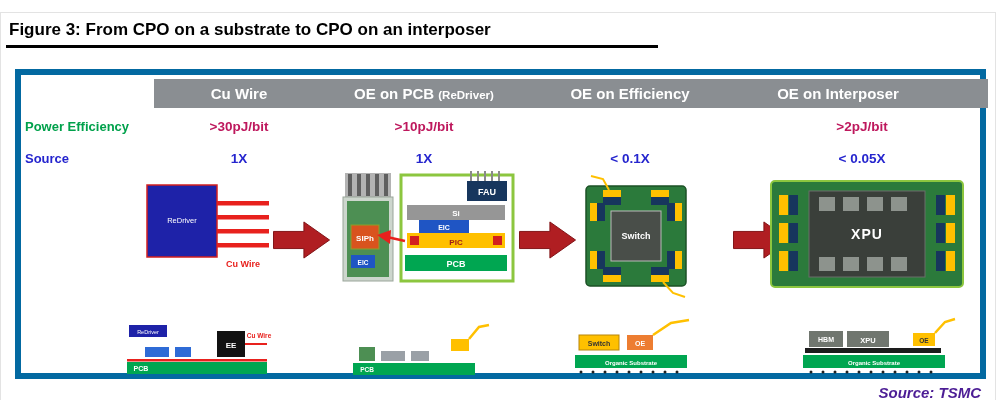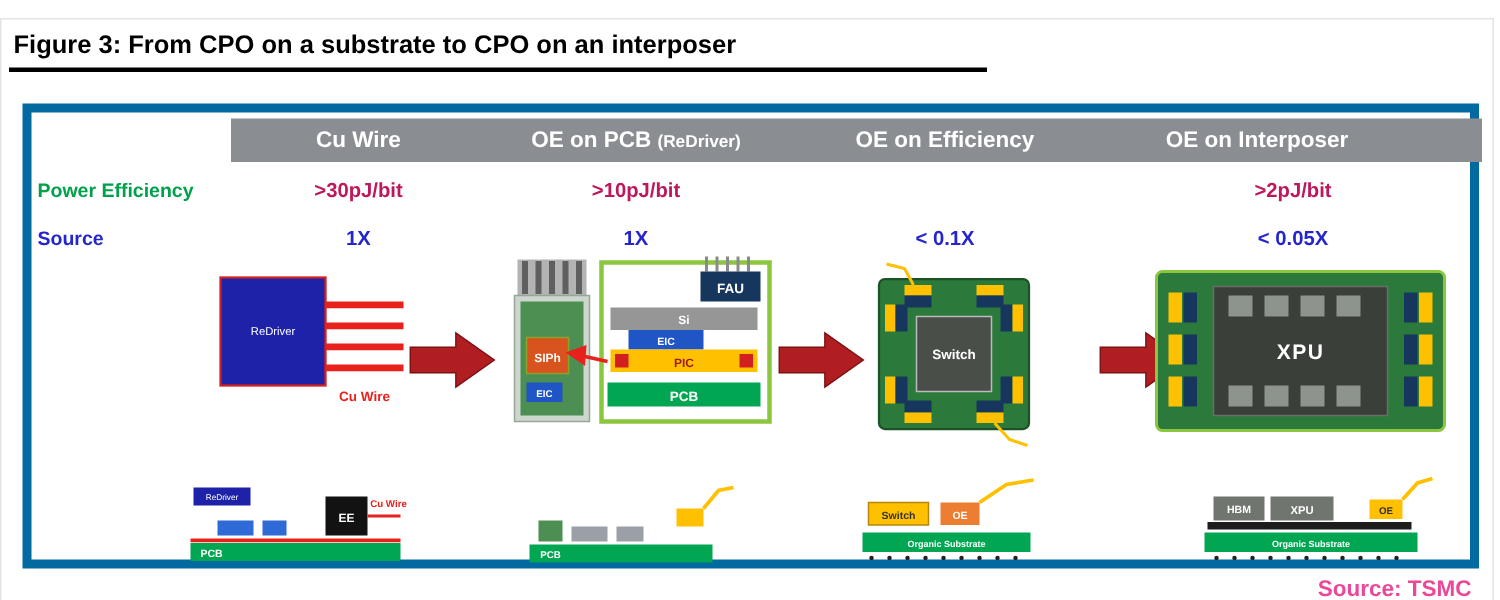--- a/index.html
+++ b/index.html
@@ -20,21 +20,21 @@
   .rowlab.latency { color:#2525ce; top:76px; }
   .val { position:absolute; text-align:center; font-weight:bold; font-size:13.5px; }
   .val.g { color:#be185d; top:44px; }
   .val.b { color:#2525ce; top:76px; }
   .v1 { left:133px; width:170px; }
   .v2 { left:303px; width:200px; }
   .v3 { left:503px; width:212px; }
   .v4 { left:715px; width:252px; }
   svg.diag { position:absolute; overflow:visible; }
   svg text { font-family:"Liberation Sans",sans-serif; }
-  .src { position:absolute; right:14px; top:371px; font-size:15px; font-weight:bold; color:#ec4899; }
+  .src { position:absolute; right:14px; top:371px; font-size:15px; font-weight:bold; font-style:italic; color:#4c1d95; }
 </style>
 </head>
 <body>
 
 <div class="page">
 
   <div class="fig-title">Figure 3: From CPO on a substrate to CPO on an interposer</div>
   <div class="title-rule"></div>
 
   <div class="panel">

